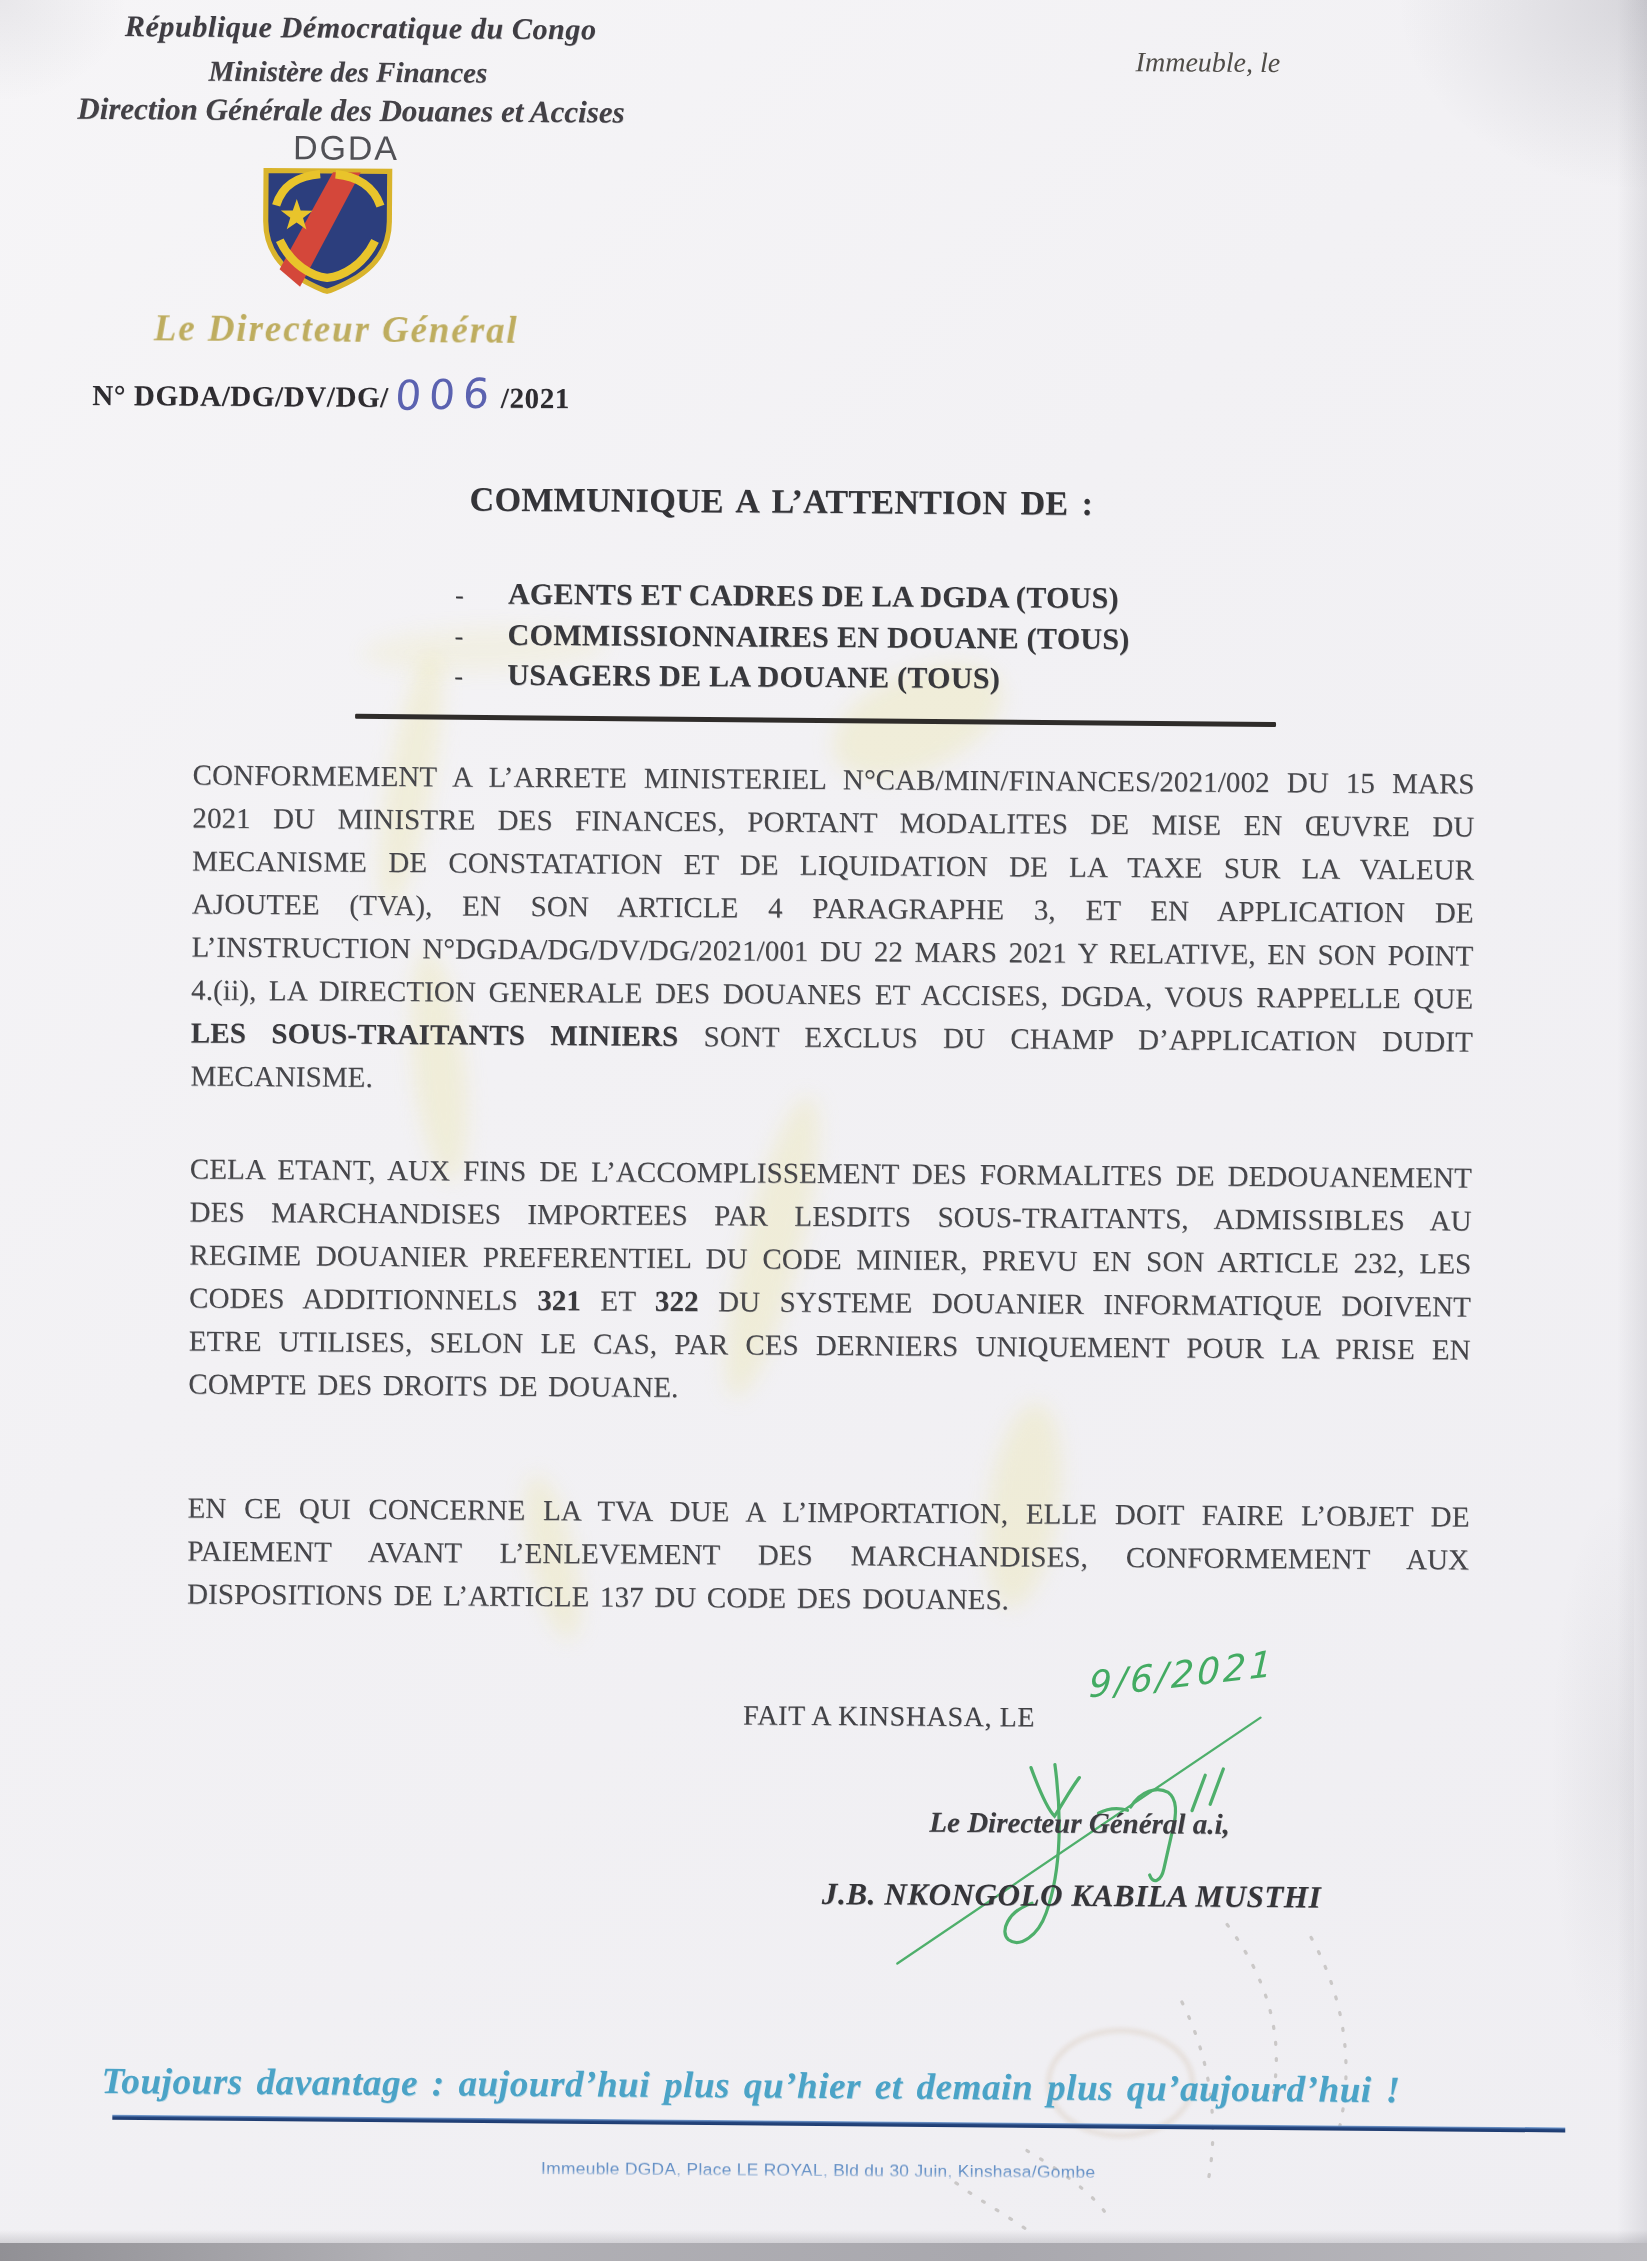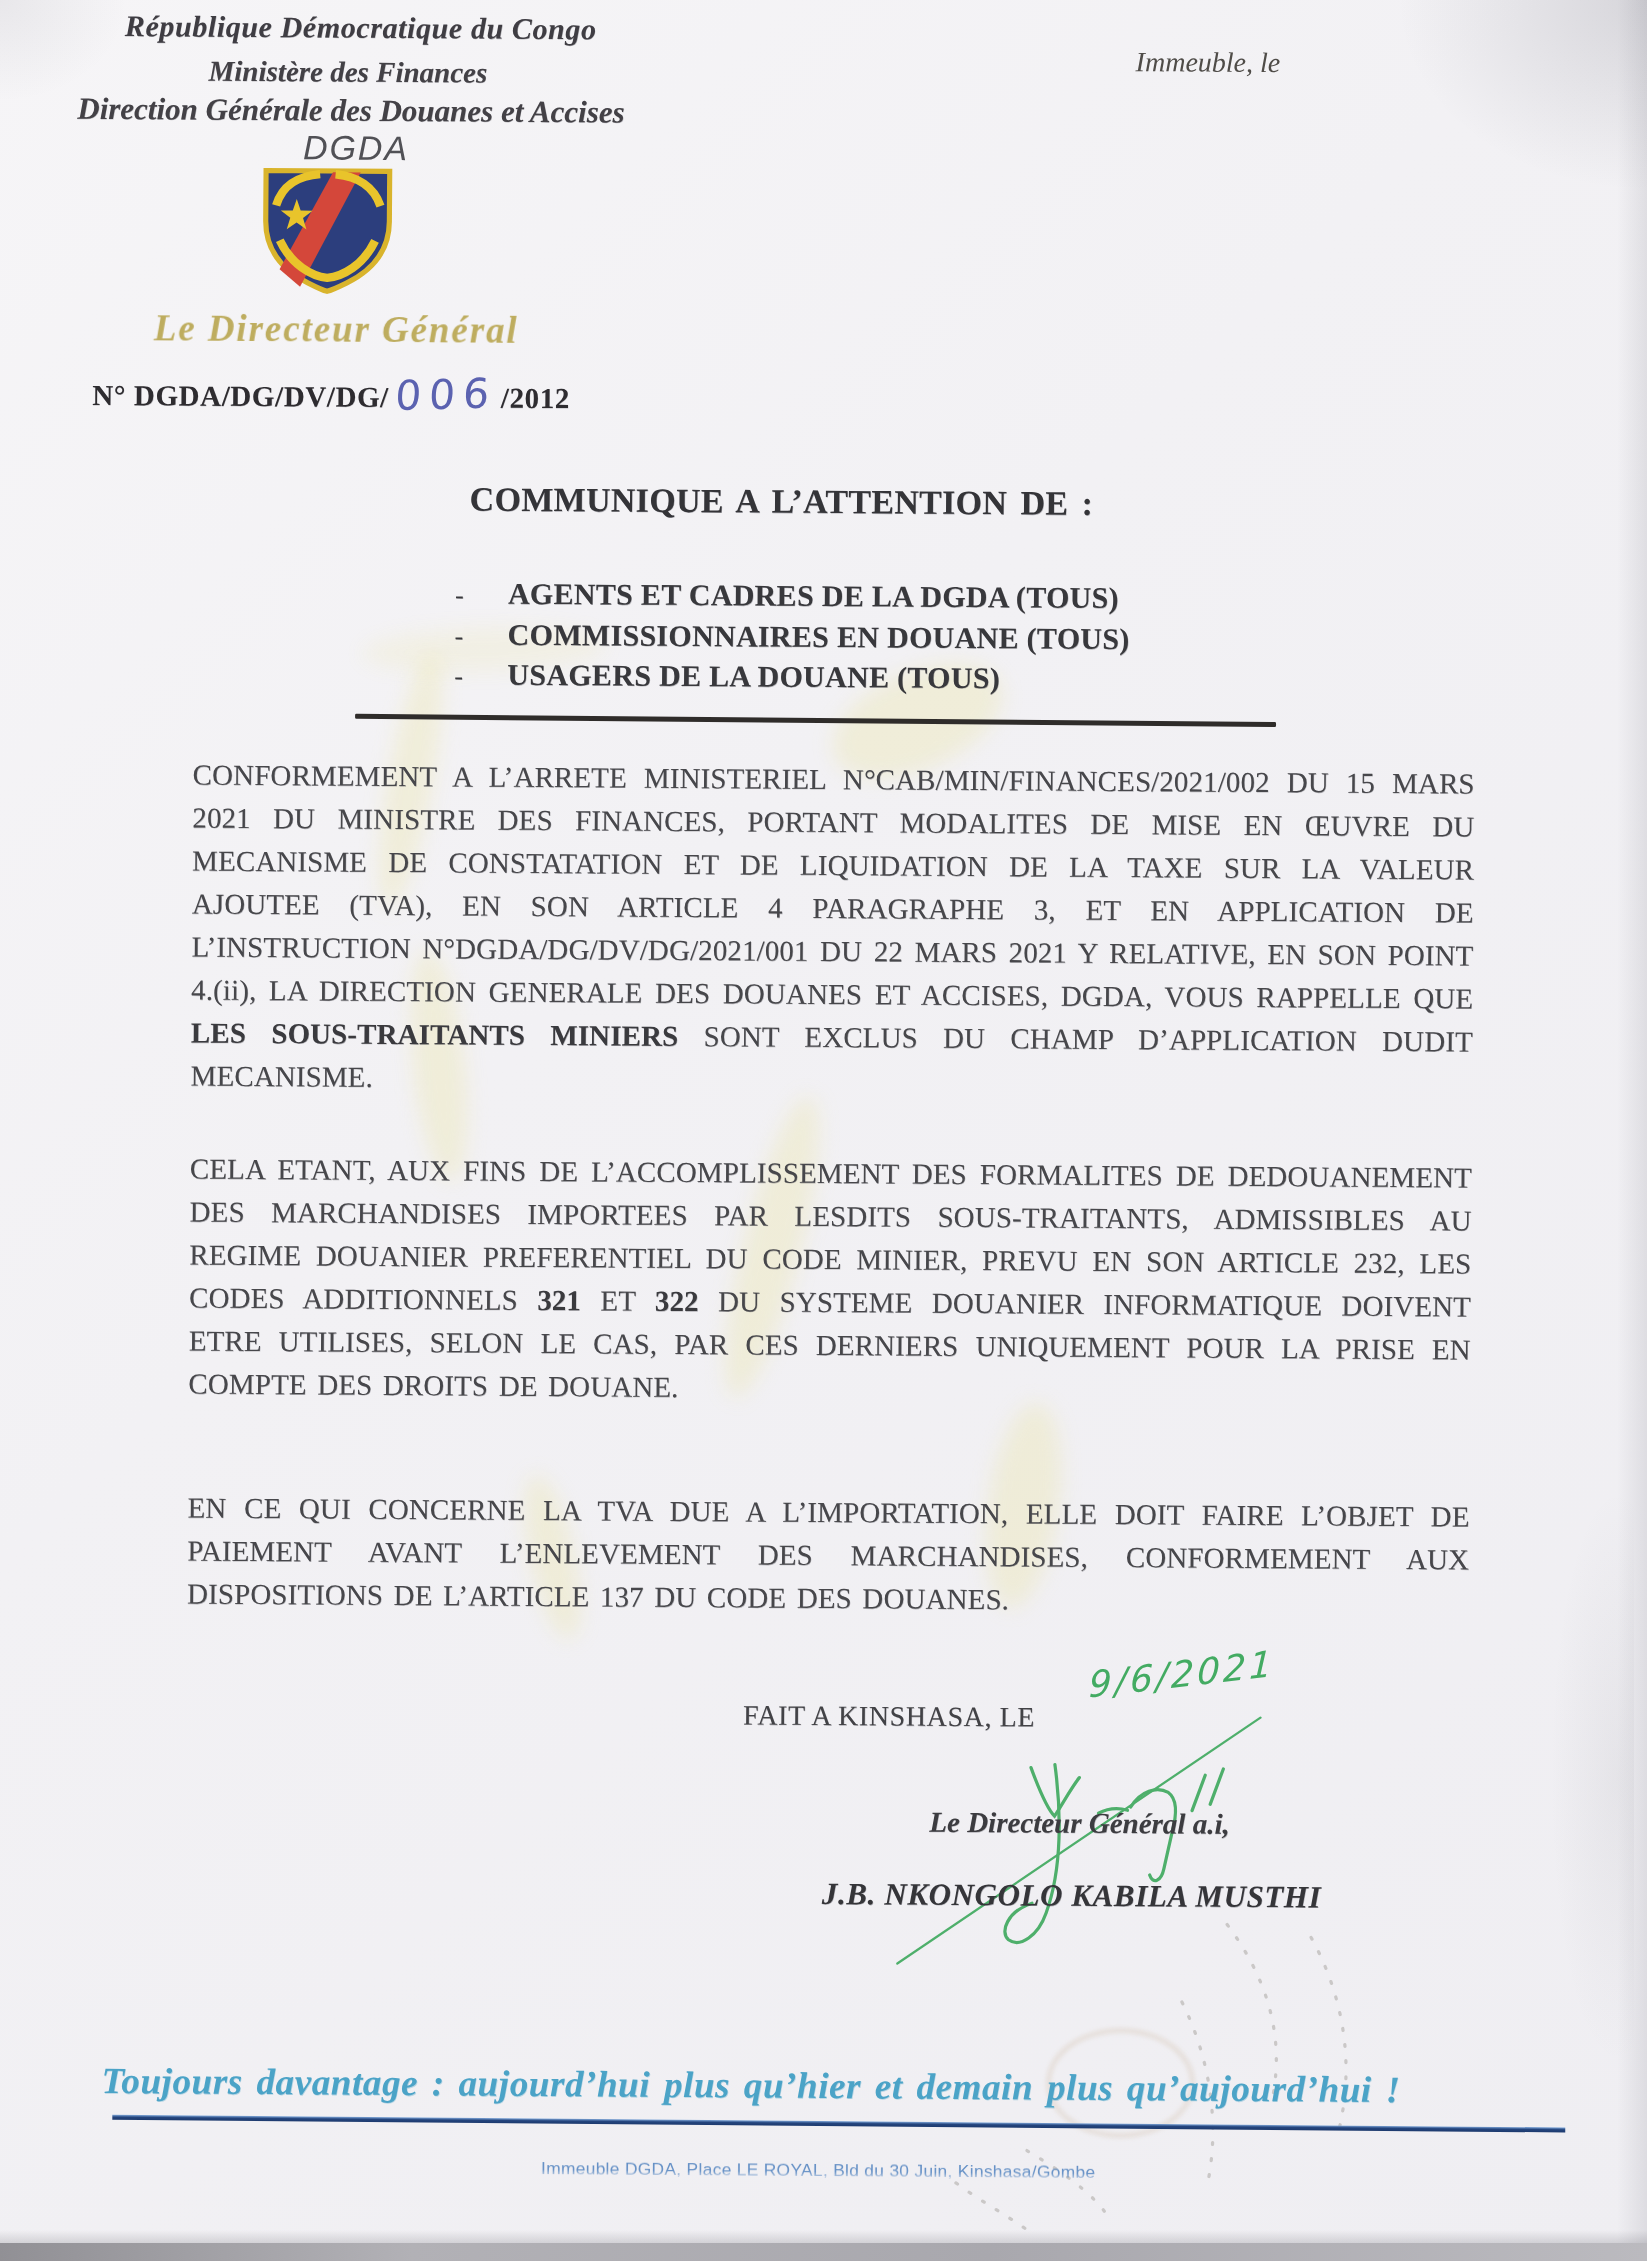--- a/index.html
+++ b/index.html
@@ -30,22 +30,22 @@
   
   .content{position:absolute;inset:0;transform:rotate(.40deg);transform-origin:50% 45%;}
 
   
   .lh-country{left:118px;top:14px;font-size:30px;font-style:italic;font-weight:700;
      color:#3f3d43;letter-spacing:0.6px;text-shadow:0.4px 0.5px 0.5px rgba(60,60,70,.35);}
   .lh-ministry{left:202px;top:59px;font-size:29px;font-style:italic;font-weight:600;color:#434146;
      text-shadow:0.4px 0.5px 0.5px rgba(60,60,70,.3);}
   .lh-directorate{left:71px;top:96px;font-size:31px;font-style:italic;font-weight:600;color:#434146;
      text-shadow:0.4px 0.5px 0.5px rgba(60,60,70,.3);}
-  .lh-acronym{left:297px;top:132px;font-size:34px;font-family:"Liberation Sans",sans-serif;
-     font-weight:500;color:#515156;letter-spacing:1.9px;font-style:italic;}
+  .lh-acronym{left:287px;top:132px;font-size:34px;font-family:"Liberation Sans",sans-serif;
+     font-weight:500;color:#515156;letter-spacing:1.9px;}
   .lh-shield{left:251px;top:168px;}
   .lh-script{left:149px;top:311px;font-size:37px;font-style:italic;font-weight:700;
      color:rgba(178,158,62,.82);letter-spacing:1.9px;filter:blur(0.3px);}
   .lh-place{left:1129px;top:44px;font-size:28px;font-style:italic;color:#4f4c48;}
 
   
   .refline{left:88px;top:372px;font-size:29px;font-weight:700;color:#2e2c30;letter-spacing:0.6px;
      text-shadow:0.3px 0.5px 0.4px rgba(50,50,60,.3);white-space:nowrap;}
   .hand-blue{display:inline-block;font-family:"DejaVu Sans",sans-serif;font-weight:400;
      font-size:41px;color:#5b62b0;letter-spacing:7.8px;margin:0 3.9px 0 6.5px;
@@ -135,21 +135,21 @@
         <path d="M30,64 C40,30 66,18 98,15"></path>
         <path d="M122,15 C156,18 182,34 192,64"></path>
         <path d="M36,118 C54,156 86,174 110,176 C134,174 166,156 184,118"></path>
       </g>
       <polygon points="62,54 68.1,71.6 86.7,72 71.9,83.2 77.3,101 62,90.4 46.7,101 52.1,83.2 37.3,72 55.9,71.6" fill="#e9c42b"></polygon>
     </svg>
 
     <div class="abs lh-script">Le Directeur Général</div>
     <div class="abs lh-place">Immeuble, le</div>
 
-    <div class="abs refline"><span>N° DGDA/DG/DV/DG/</span><span class="hand-blue">006</span><span>/2012</span></div>
+    <div class="abs refline"><span>N° DGDA/DG/DV/DG/</span><span class="hand-blue">006</span><span>/2021</span></div>
 
     <h1 class="abs title">COMMUNIQUE A L’ATTENTION DE :</h1>
 
     <div class="abs recipient r1"><span class="dash">-</span><span>AGENTS ET CADRES DE LA DGDA (TOUS)</span></div>
     <div class="abs recipient r2"><span class="dash">-</span><span>COMMISSIONNAIRES EN DOUANE (TOUS)</span></div>
     <div class="abs recipient r3"><span class="dash">-</span><span>USAGERS DE LA DOUANE (TOUS)</span></div>
 
     <div class="abs title-rule"></div>
 
     <p class="abs bodyp p1"><span>CONFORMEMENT A L’ARRETE MINISTERIEL N°CAB/MIN/FINANCES/2021/002 DU 15 MARS 2021 DU MINISTRE DES FINANCES, PORTANT MODALITES DE MISE EN ŒUVRE DU MECANISME DE CONSTATATION ET DE LIQUIDATION DE LA TAXE SUR LA VALEUR AJOUTEE (TVA), EN SON ARTICLE 4 PARAGRAPHE 3, ET EN APPLICATION DE L’INSTRUCTION N°DGDA/DG/DV/DG/2021/001 DU 22 MARS 2021 Y RELATIVE, EN SON POINT 4.(ii), LA DIRECTION GENERALE DES DOUANES ET ACCISES, DGDA, VOUS RAPPELLE QUE </span><b>LES SOUS-TRAITANTS MINIERS</b><span> SONT EXCLUS DU CHAMP D’APPLICATION DUDIT MECANISME.</span></p>

